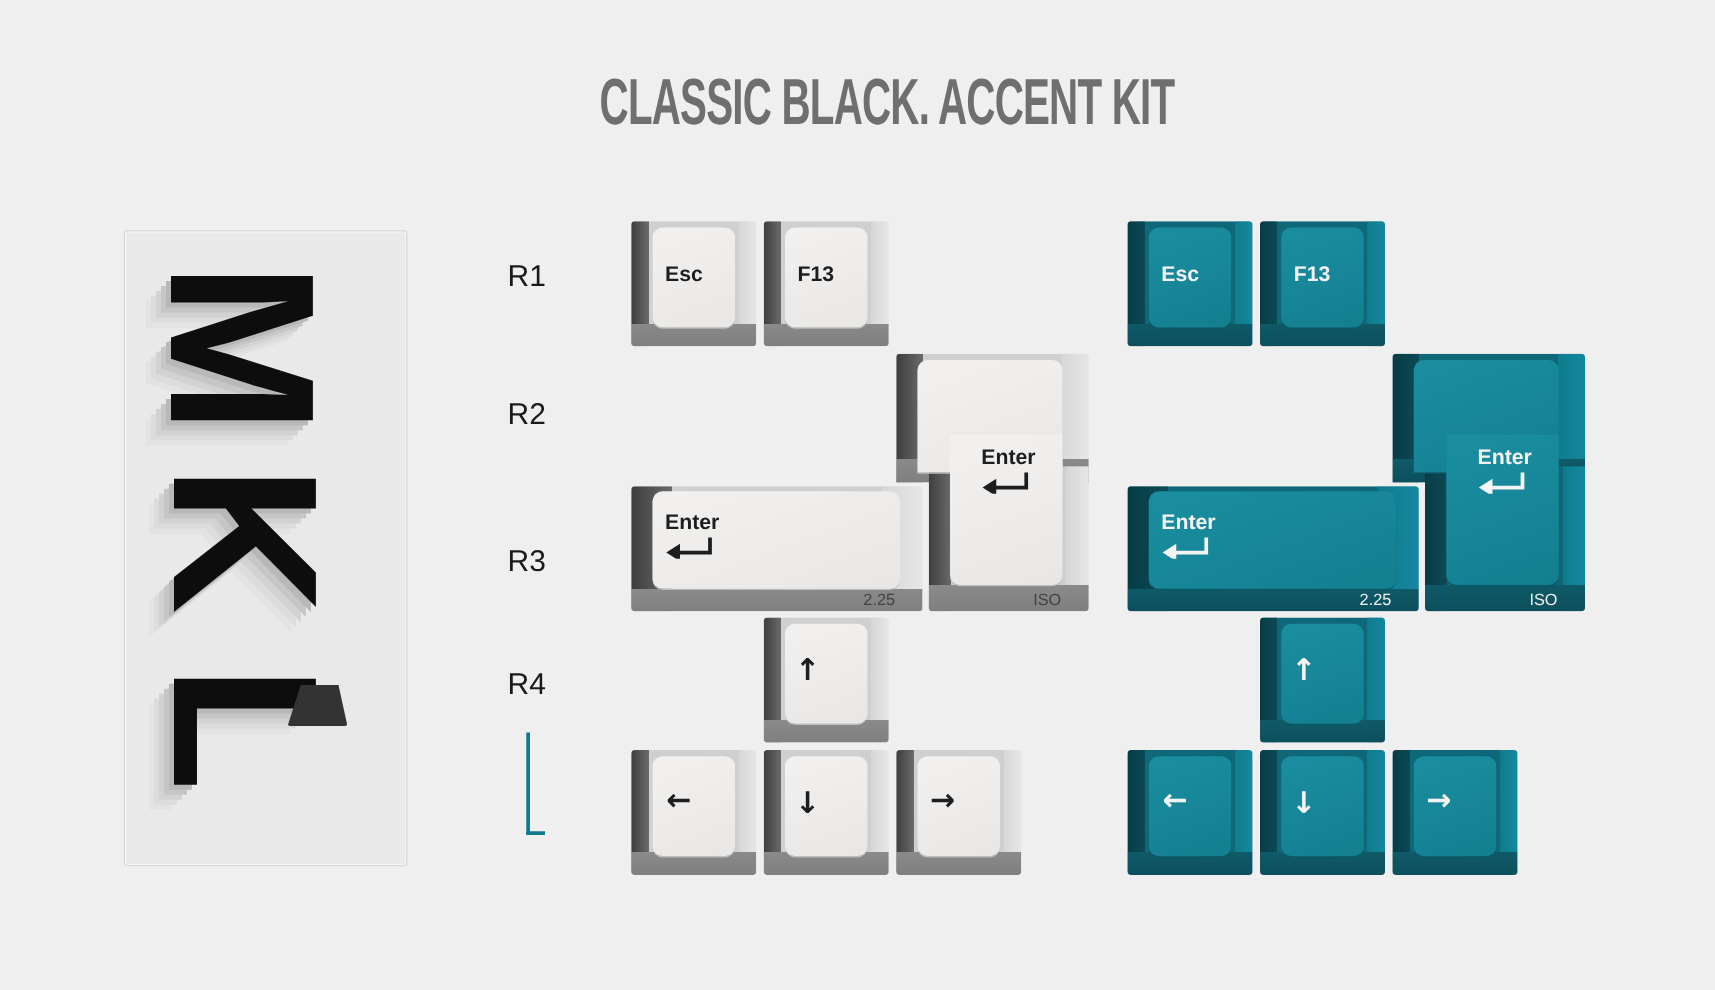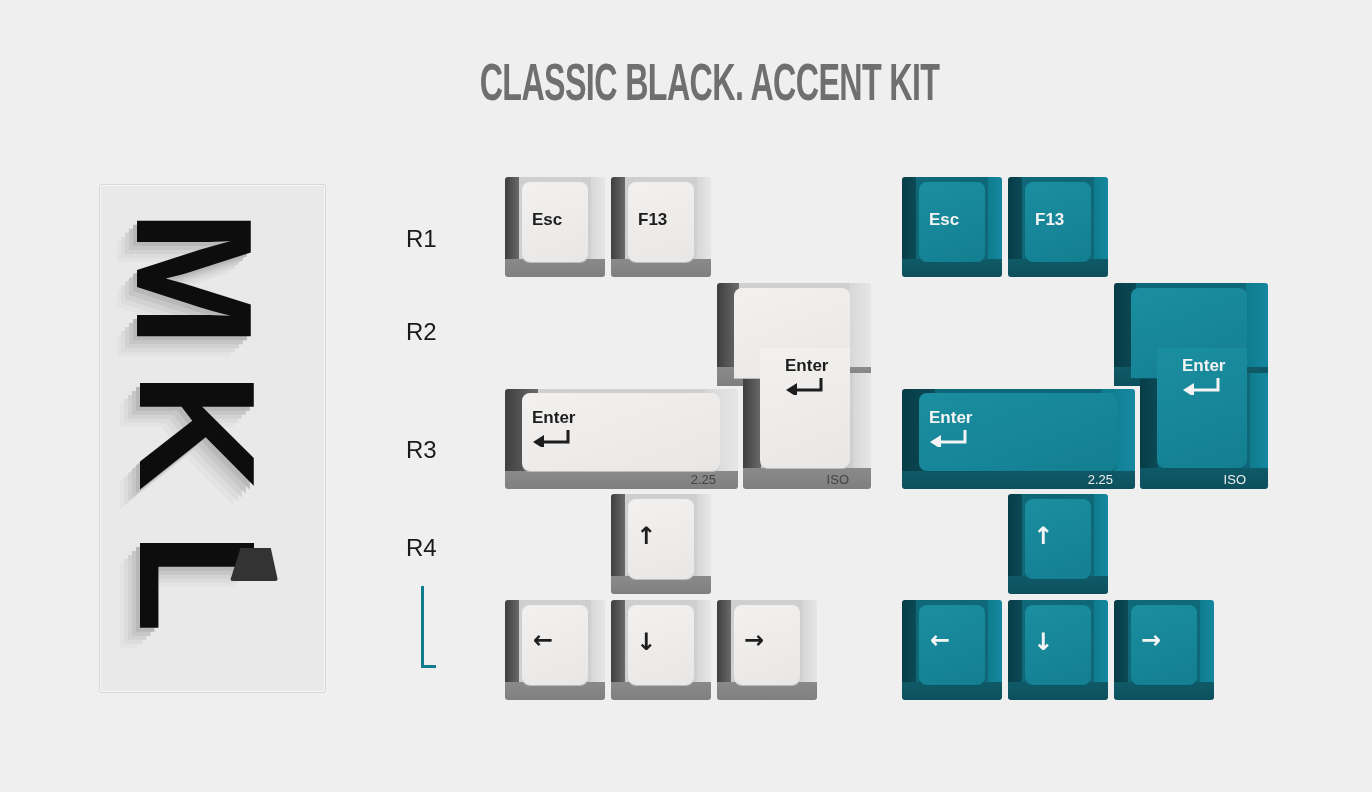--- a/index.html
+++ b/index.html
@@ -126,21 +126,21 @@
 <body>
 
 <div class="title">CLASSIC BLACK. ACCENT KIT</div>
 
 <div class="logo-card"></div>
 <div class="logo-letter logo-m">M</div>
 <div class="logo-letter logo-k">K</div>
 <div class="logo-letter logo-l">L</div>
 <div class="logo-cap"></div>
 
-<div class="row-label" style="top:225px">R1</div>
+<div class="row-label" style="top:208px">R1</div>
 <div class="row-label" style="top:318px">R2</div>
 <div class="row-label" style="top:436px">R3</div>
 <div class="row-label" style="top:534px">R4</div>
 <div class="bracket"></div>
 
 <div>
 
   <div class="key white" style="left:505px;top:177px;width:100px;height:100px">
     <div class="skirt"></div>
     <div class="top" style="left:17px;top:5px;width:66px;height:80px"></div>

